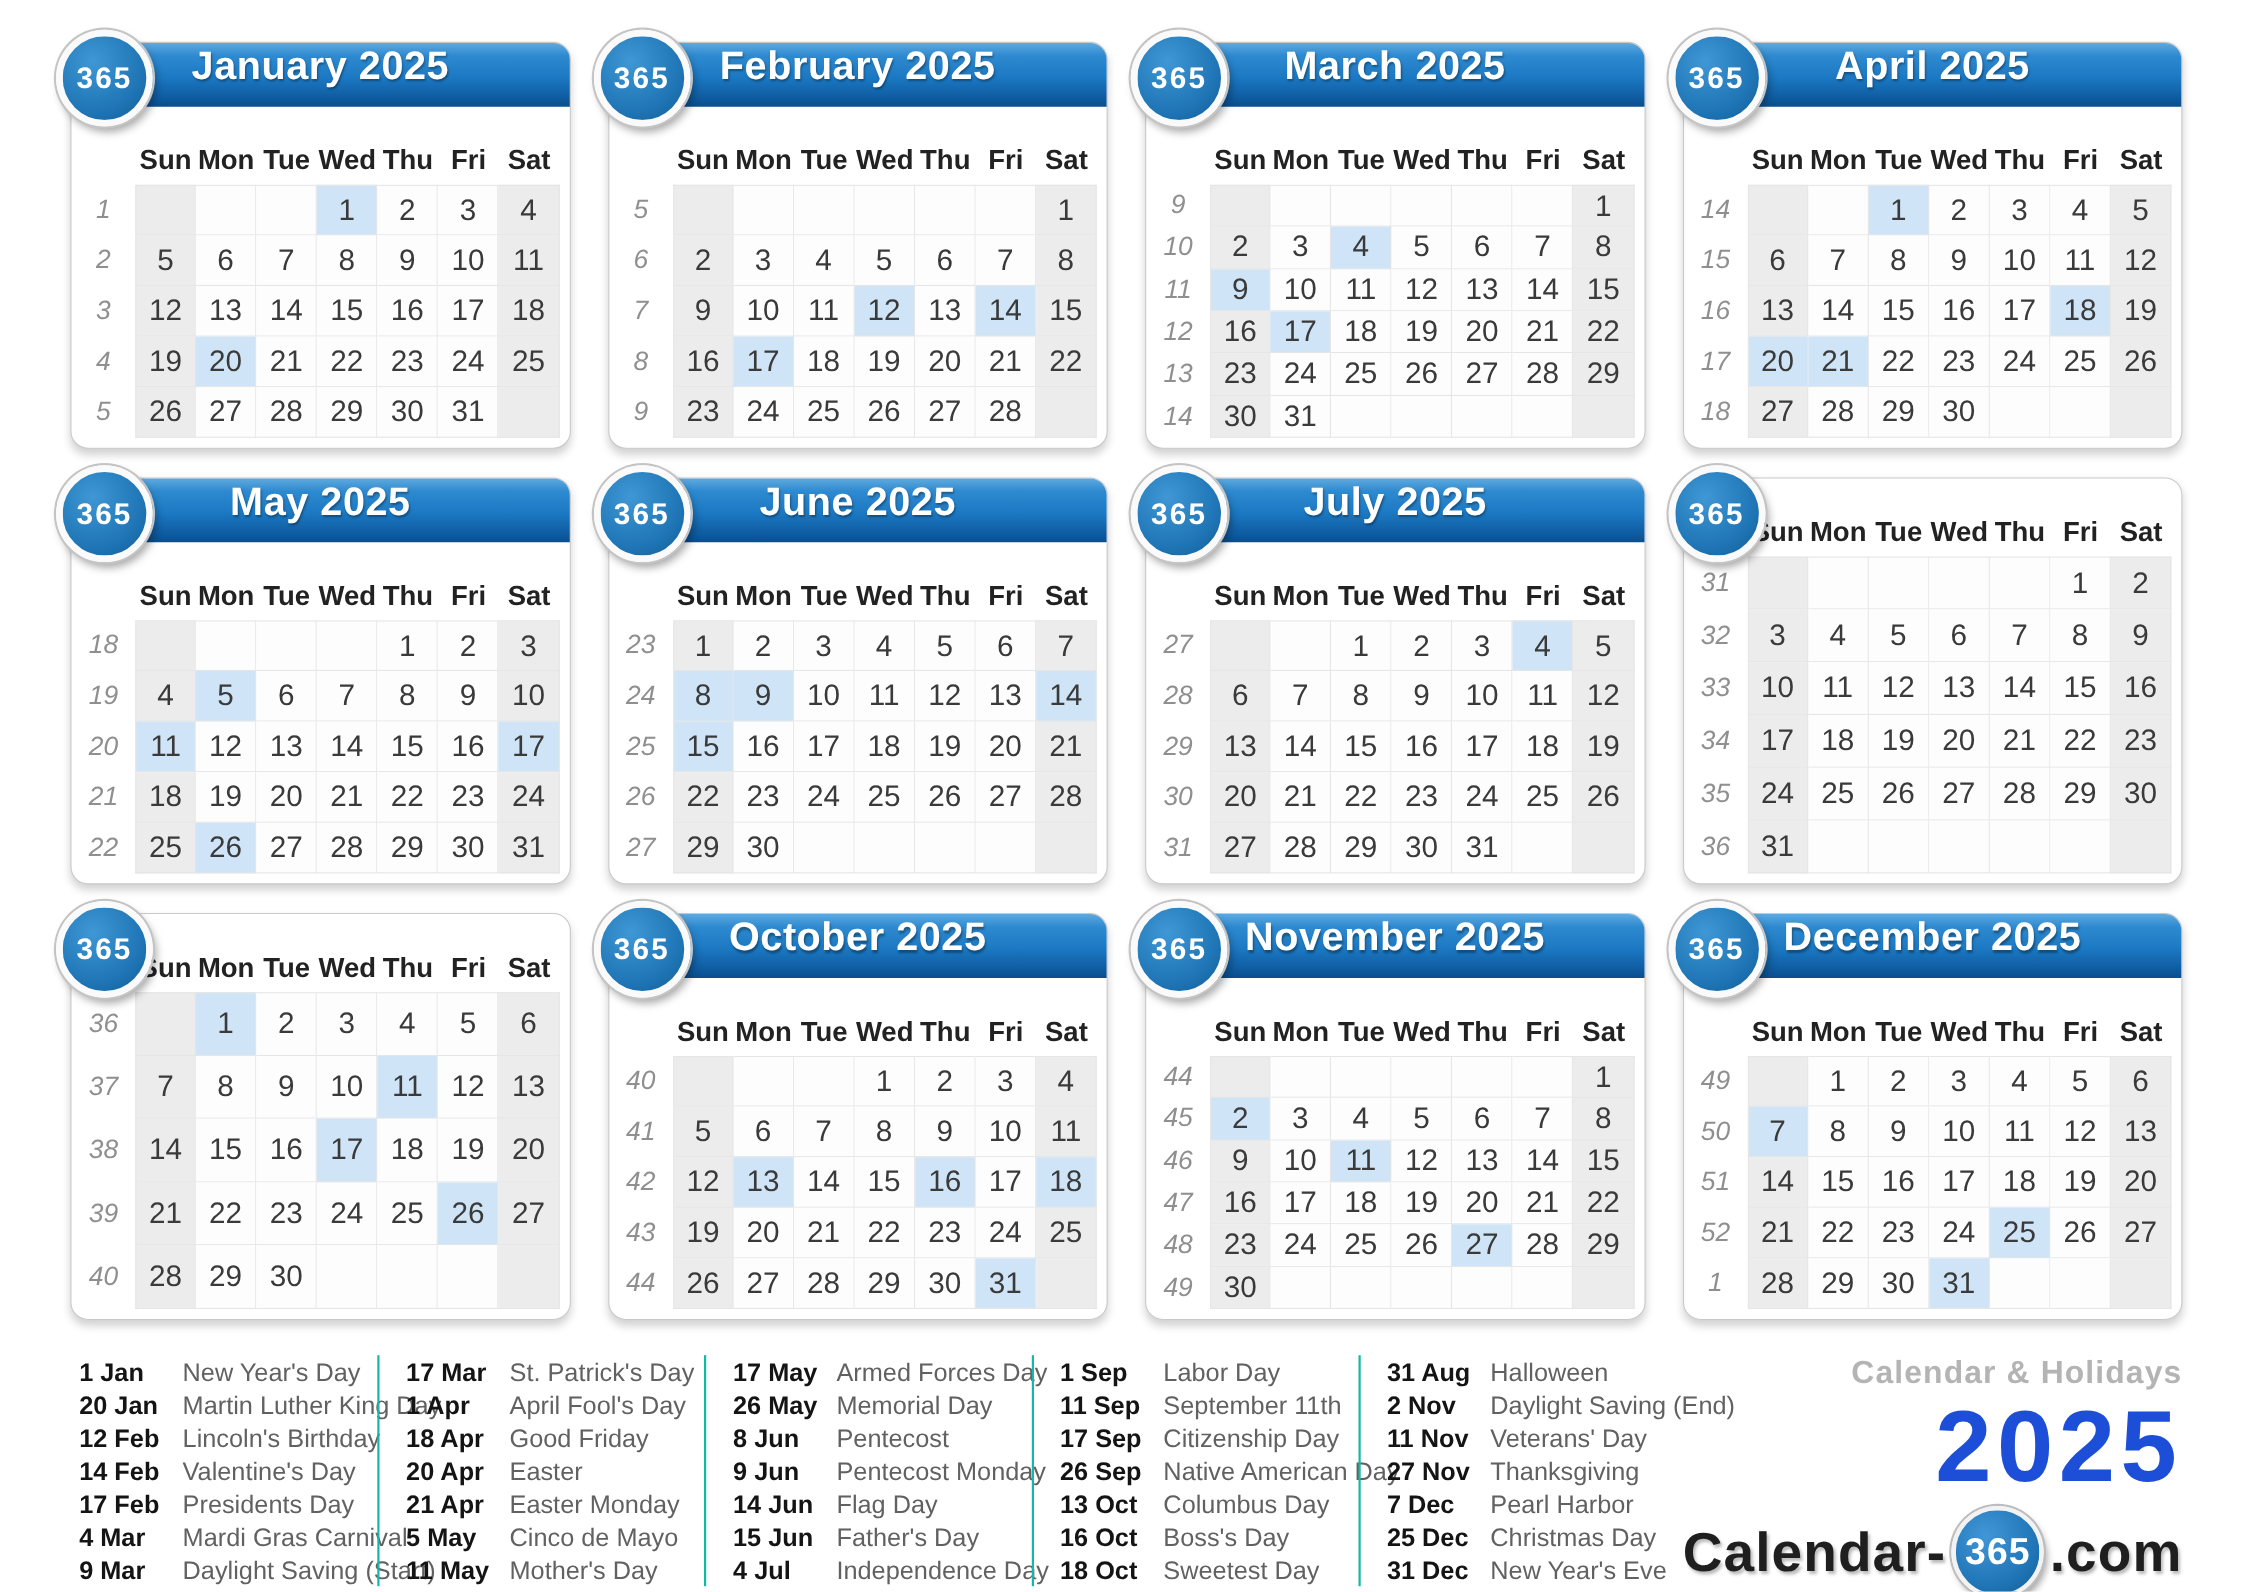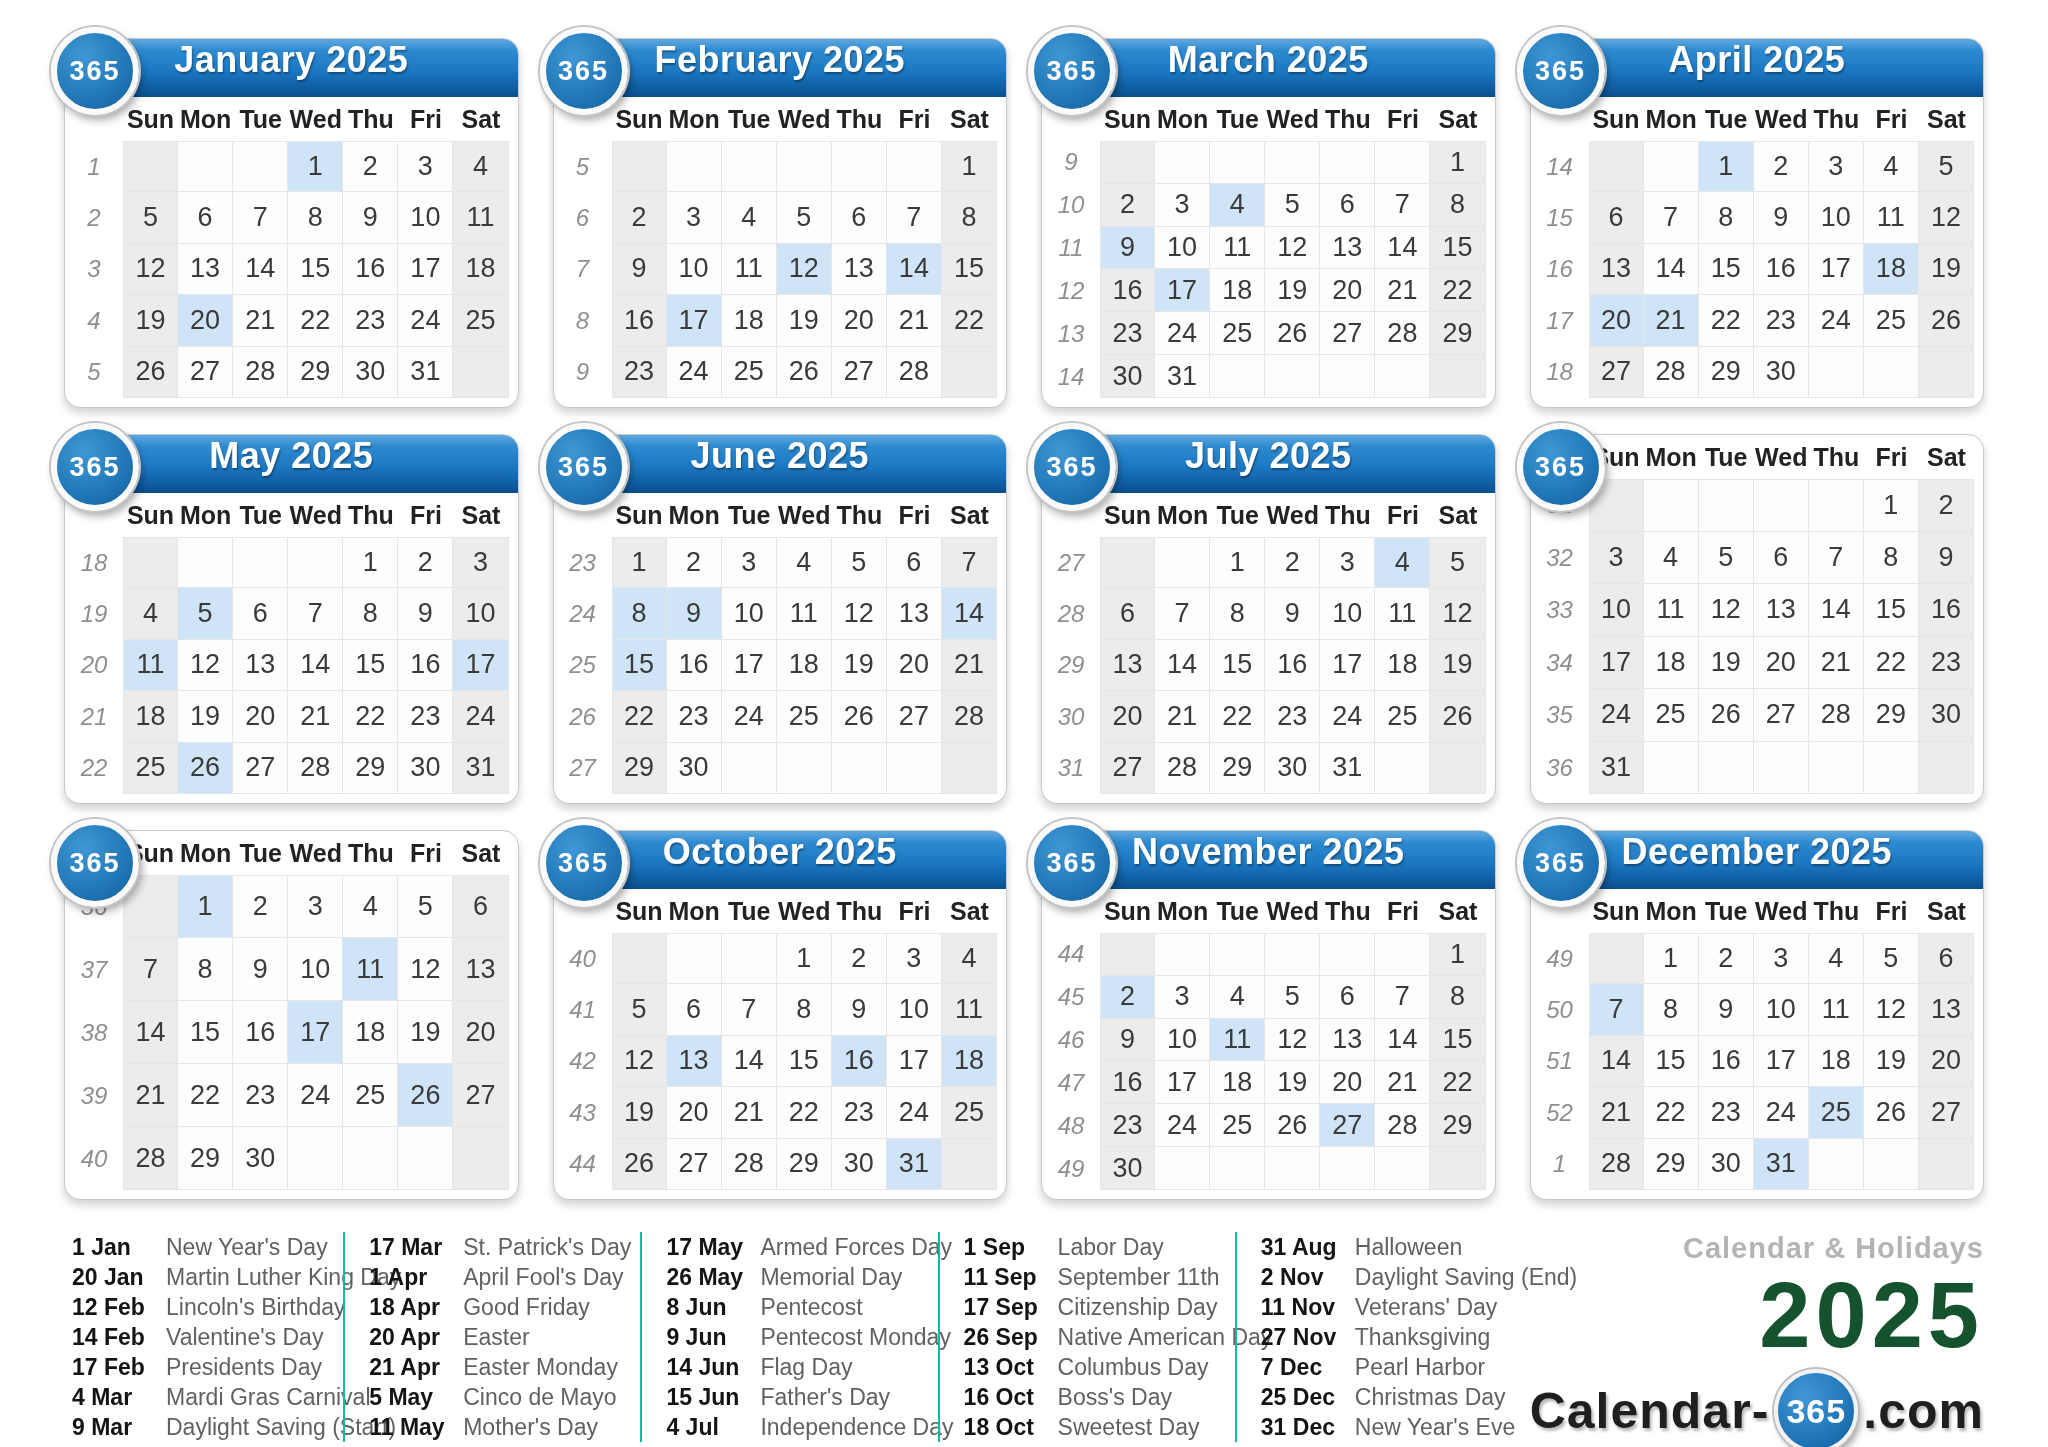--- a/index.html
+++ b/index.html
@@ -28,21 +28,21 @@
   .badge{
     position:absolute;top:-12px;left:-14px;width:76px;height:76px;border-radius:50%;
     background:radial-gradient(circle at 36% 30%,#3f97d5 0%,#1e74b4 65%,#135d95 100%);
     border:6px solid #fafafa;
     box-shadow:0 0 0 2px #c4c4c4,3px 5px 8px rgba(0,0,0,.35);
     color:#fff;display:flex;align-items:center;justify-content:center;
     font-size:27px;font-weight:bold;letter-spacing:2px;z-index:2;
   }
   .dow-row{
     display:grid;grid-template-columns:58px repeat(7,1fr);
-    height:44px;flex:none;align-items:center;padding-right:9px;
+    height:44px;flex:none;align-items:center;padding-right:9px;margin-top:27px;
   }
   .dow{text-align:center;font-weight:bold;font-size:25px;color:#222;}
   .weeks{
     flex:1;display:grid;grid-template-columns:58px repeat(7,1fr);
     grid-auto-rows:1fr;padding:0 9px 9px 0;
   }
   .wk{display:flex;align-items:center;justify-content:center;
       font-style:italic;font-size:24px;color:#8f8f8f;}
   .cell{
     display:flex;align-items:center;justify-content:center;
@@ -56,21 +56,21 @@
   
   .bottom{display:flex;margin-top:32px;align-items:flex-start;}
   .holidays{flex:1;display:flex;min-width:0;}
   .h-col{flex:1;padding-left:24px;border-left:2px solid #14b8a6;min-width:0;}
   .h-col:first-child{border-left:none;padding-left:8px;}
   .h-row{display:flex;height:30px;align-items:center;font-size:23px;white-space:nowrap;}
   .h-date{width:94px;flex:none;font-weight:bold;color:#141414;}
   .h-name{color:#616161;}
   .branding{width:452px;flex:none;display:flex;flex-direction:column;align-items:flex-end;}
   .tagline{font-size:29px;font-weight:bold;color:#b4b4b4;letter-spacing:1px;text-align:center;}
-  .year{font-size:92px;font-weight:bold;color:#14532d;line-height:1;letter-spacing:5px;margin-top:4px;}
+  .year{font-size:92px;font-weight:bold;color:#1d4ed8;line-height:1;letter-spacing:5px;margin-top:4px;}
   .brand{
     display:flex;align-items:center;margin-top:8px;
     font-size:50px;font-weight:bold;color:#1f1f1f;letter-spacing:1px;
     text-shadow:2px 3px 3px rgba(0,0,0,.28);
   }
   .brand-badge{
     width:76px;height:76px;border-radius:50%;flex:none;margin:0 5px;
     background:radial-gradient(circle at 36% 30%,#4096d6 0%,#1e74b4 65%,#135d95 100%);
     border:4px solid #f2f2f2;
     box-shadow:0 0 0 2px #bdbdbd,3px 5px 7px rgba(0,0,0,.35);

